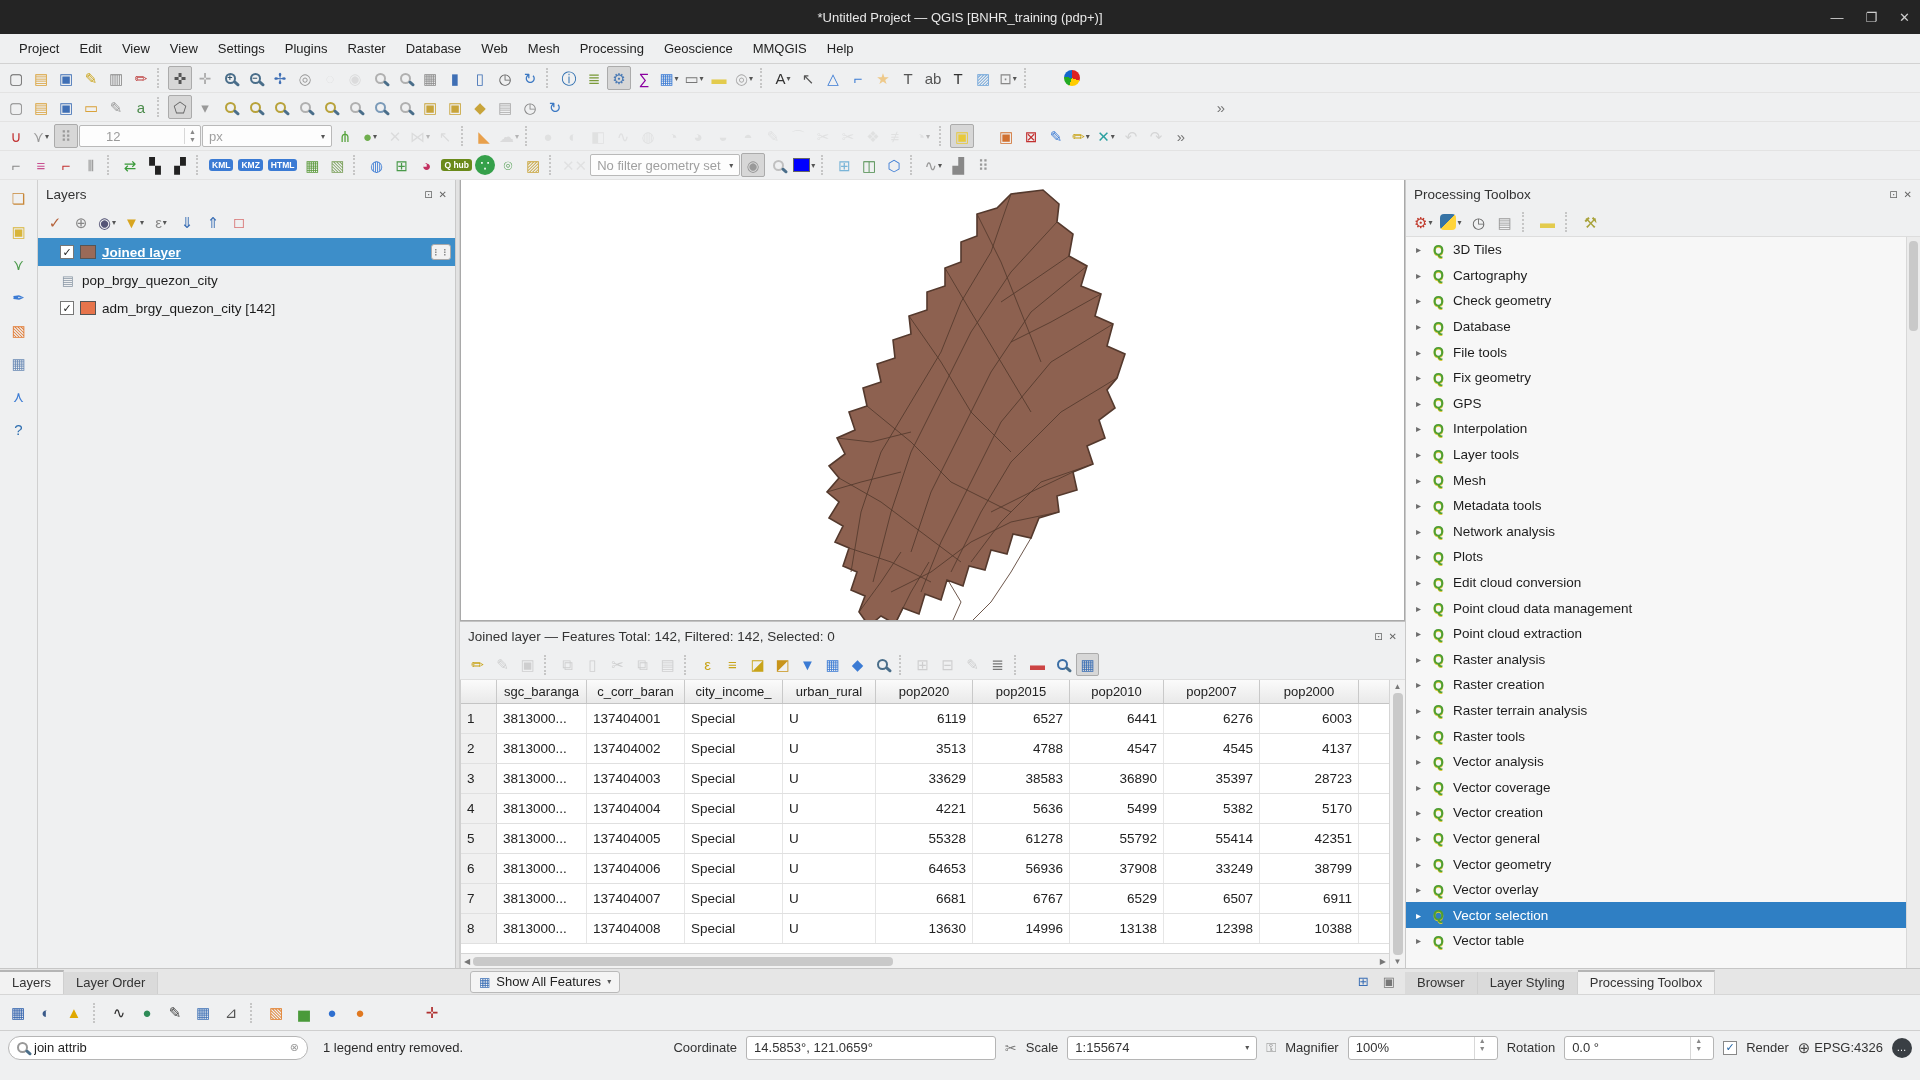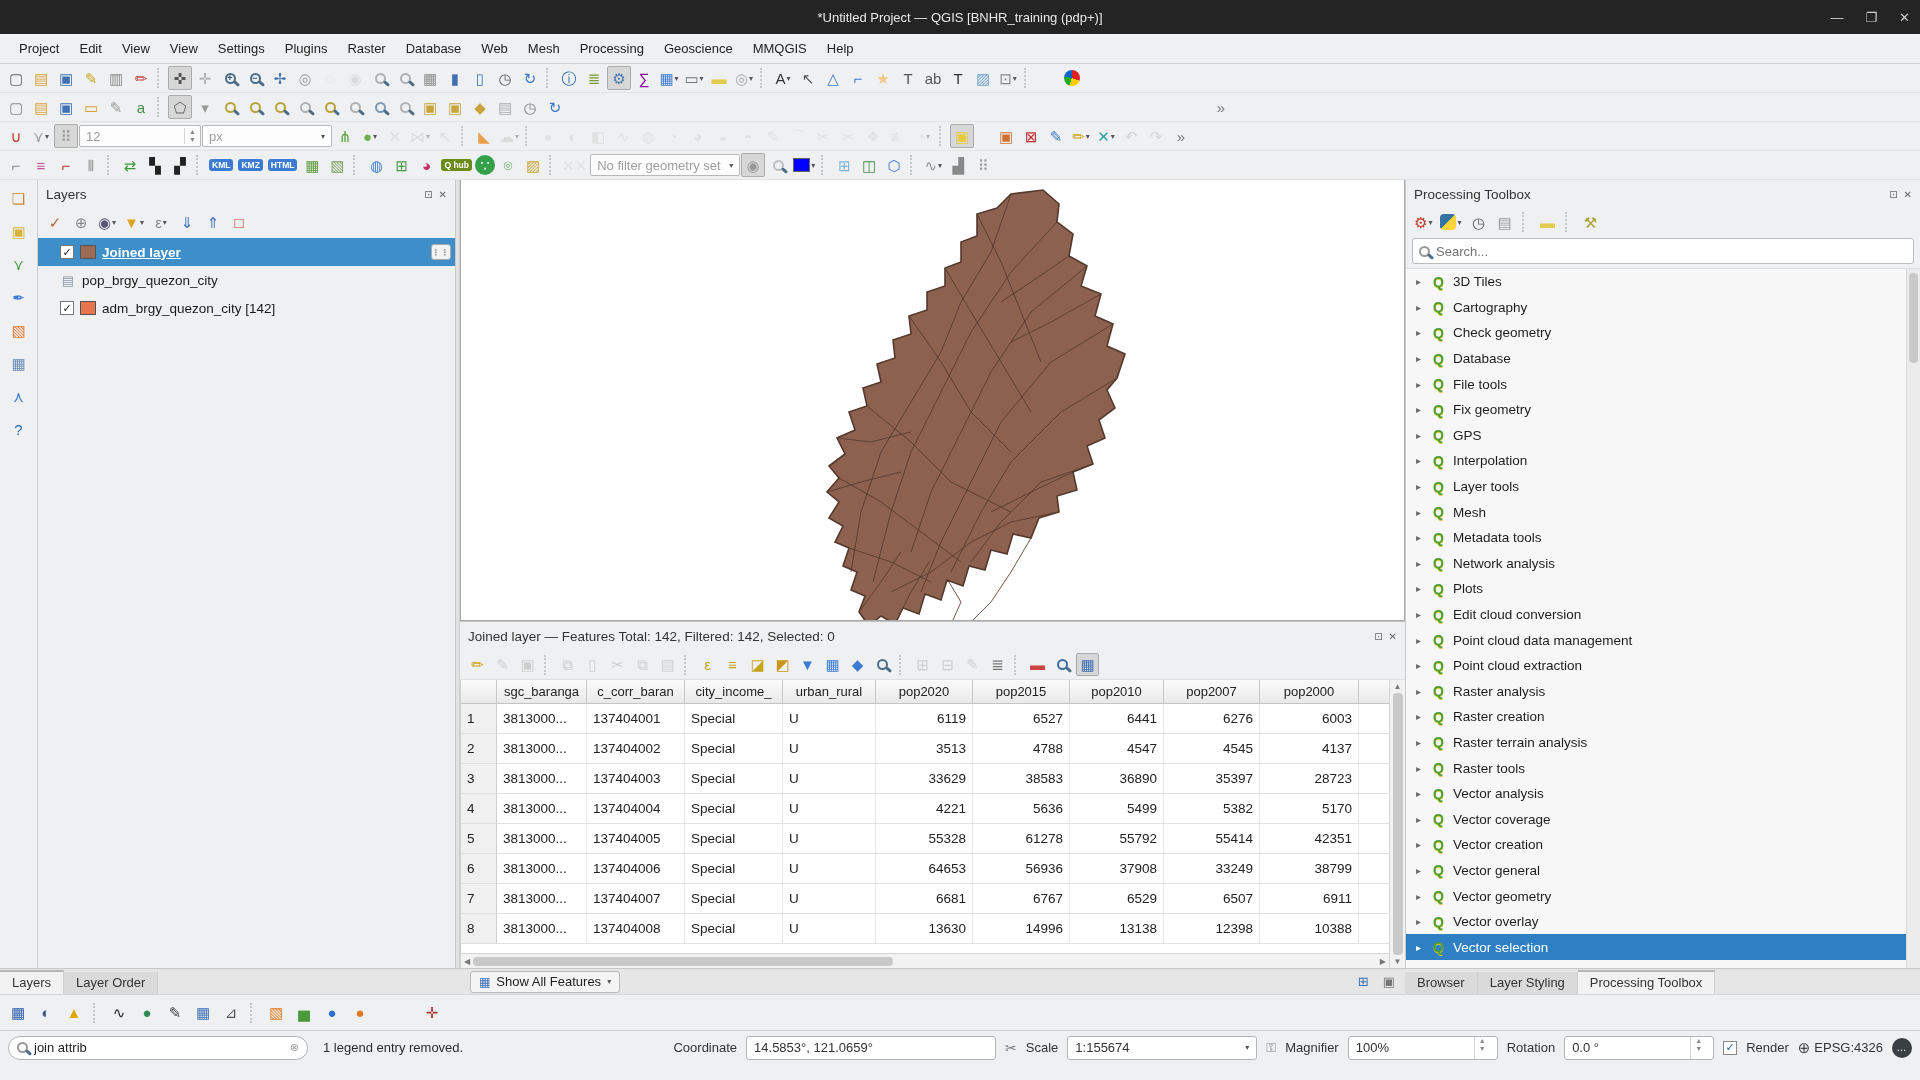--- a/index.html
+++ b/index.html
@@ -375,21 +375,21 @@
       <button class="tbtn">
         <span class="g" style="color: rgb(194, 48, 48);">∪</span>
       </button>
       <button class="tbtn">
         <span class="g" style="color: rgb(153, 153, 153);">⋎</span>
         <span class="dd">▾</span>
       </button>
       <button class="tbtn pressed">
         <span class="g" style="color: rgb(153, 153, 153);">⠿</span>
       </button>
-      <div class="tspin" style="width: 122px;">
+      <div class="tspin" style="width: 122px; padding-left: 20px;">
         <span class="val">12</span>
         <div class="spinarr">
           <span>▲</span>
           <span>▼</span>
         </div>
       </div>
       <div class="tcombo" style="width: 130px;">
         <span class="val ph">px</span>
         <span class="cdd">▾</span>
       </div>
@@ -952,24 +952,20 @@
           </button>
           <span class="tsep"></span>
           <button class="tbtn">
             <span class="g" style="color: rgb(227, 203, 77);">▬</span>
           </button>
           <span class="tsep"></span>
           <button class="tbtn">
             <span class="g" style="color: rgb(168, 162, 58);">⚒</span>
           </button>
         </div>
-      <div class="searchbox">
-        <div class="mag" style="border-color:#999"></div>
-        <input type="text" placeholder="Search..." style="">
-      </div>
       <div class="toolbox" id="toolbox">
 
       <div class="tbx-row">
             <span class="arr">▸</span>
             <span class="q">Q</span>
             <span>3D Tiles</span>
           </div>
           <div class="tbx-row">
             <span class="arr">▸</span>
             <span class="q">Q</span>

